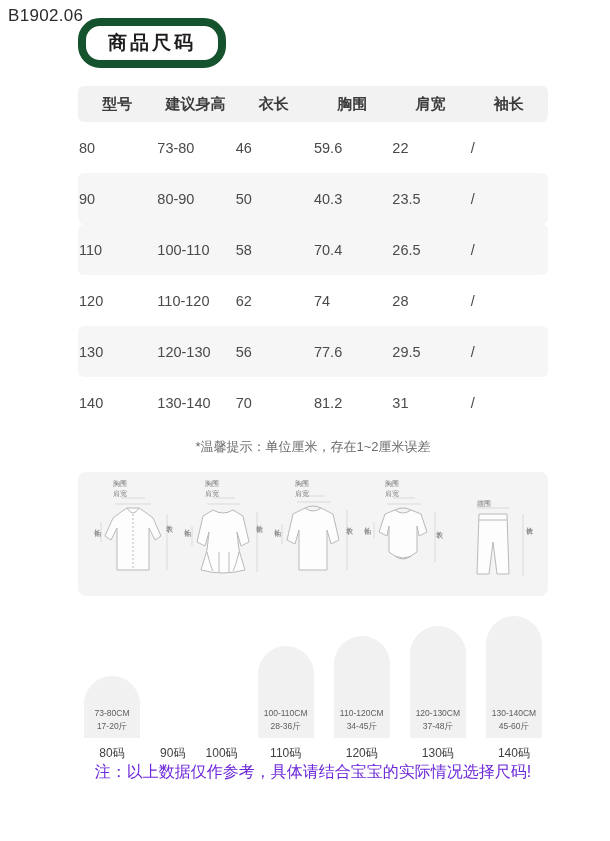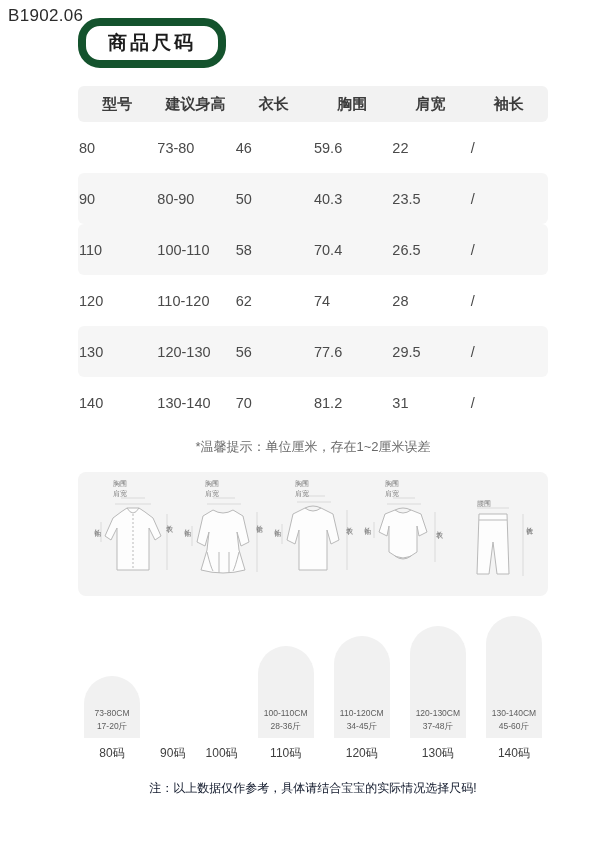--- a/index.html
+++ b/index.html
@@ -140,24 +140,23 @@
     font-size: 8.5px;
     color: #5d5d5d;
     line-height: 1.45;
   }
   .arch-caption {
     margin-top: 7px;
     font-size: 12px;
     color: #3f3f3f;
   }
   .footnote {
-    margin-top: 18px;
     text-align: center;
-    font-size: 12px;
-    color: #0f172a;
+    font-size: 16px;
+    color: #6d28d9;
   }
 </style>
 </head>
 <body>
 
 <div class="sku-code">B1902.06</div>
 
 <div class="page">
 
   <div class="title-wrap">

